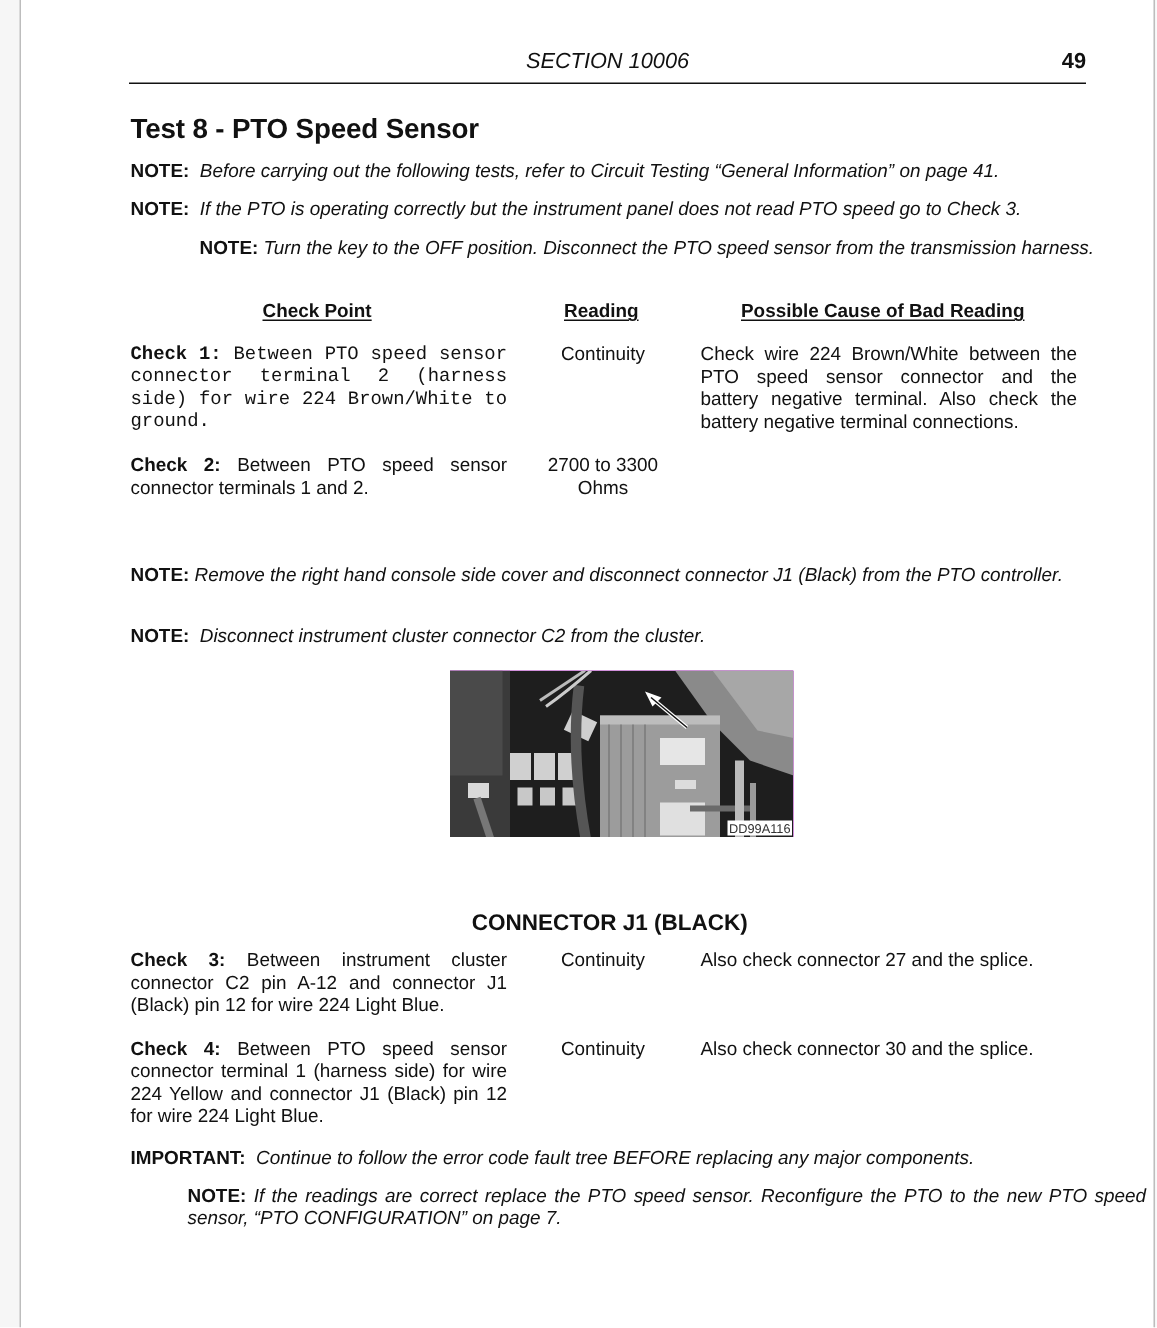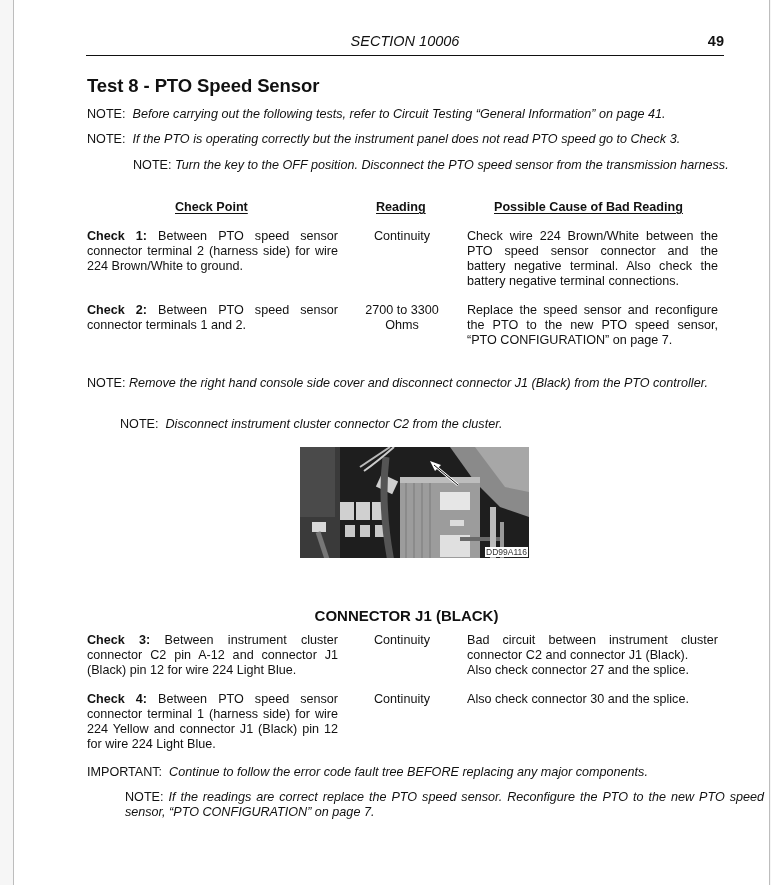--- a/index.html
+++ b/index.html
@@ -29,21 +29,21 @@
     position: absolute; right: 0; top: 0; font-weight: bold; font-size: 14.5px;
   }
   .title {
     position: absolute; left: 87px; top: 75px; font-weight: bold; font-size: 18.5px;
     letter-spacing: -0.1px;
   }
   .para {
     position: absolute; left: 87px; width: 639px; font-size: 12.6px; line-height: 15px;
     text-align: justify;
   }
-  .para .lbl { font-weight: normal; }
+  .para .lbl { font-weight: bold; }
   .para .txt { font-style: italic; }
   .col-head {
     position: absolute; top: 200px; font-weight: bold; font-size: 12.6px;
     text-decoration: underline; text-underline-offset: 2px;
   }
   .cell {
     position: absolute; font-size: 12.6px; line-height: 15px;
   }
   .cell.cp { left: 87px; width: 251px; text-align: justify; }
   .cell.cp .lbl { font-weight: bold; }
@@ -83,41 +83,40 @@
   <span class="lbl">NOTE:</span>&nbsp; <span class="txt">If the PTO is operating correctly but the instrument panel does not read PTO speed go to Check 3.</span>
 </div>
 <div class="para" style="top:158px; text-align-last:left;margin-left:46px;">
   <span class="lbl">NOTE:</span> <span class="txt">Turn the key to the OFF position. Disconnect the PTO speed sensor from the transmission harness.</span>
 </div>
 
 <div class="col-head" style="left:175px;">Check Point</div>
 <div class="col-head" style="left:376px;">Reading</div>
 <div class="col-head" style="left:494px;">Possible Cause of Bad Reading</div>
 
-<div class="cell cp" style="top:229px;">
+<div class="cell cp" style="top:229px;font-family:Liberation Mono, monospace;">
   <span class="lbl">Check 1:</span> <span>Between PTO speed sensor connector terminal 2 (harness side) for wire 224 Brown/White to ground.</span>
 </div>
 <div class="cell rd" style="top:229px;">Continuity</div>
 <div class="cell cause" style="top:229px;">Check wire 224 Brown/White between the PTO speed sensor connector and the battery negative terminal. Also check the battery negative terminal connections.</div>
 
 <div class="cell cp" style="top:303px;">
   <span class="lbl">Check 2:</span> <span>Between PTO speed sensor connector terminals 1 and 2.</span>
 </div>
 <div class="cell rd" style="top:303px;">
   <div>2700 to 3300</div>
   <div>Ohms</div>
 </div>
 <div class="cell cause" style="top:303px;">
-  <div style="text-align:justify;">Replace the speed sensor and reconfigure the PTO to the new PTO speed sensor, “PTO CONFIGURATION” on page 7.</div>
 </div>
 
 <div class="para" style="top:376px;">
   <span class="lbl">NOTE:</span> <span class="txt">Remove the right hand console side cover and disconnect connector J1 (Black) from the PTO controller.</span>
 </div>
-<div class="para" style="top:417px;margin-left:33px;">
+<div class="para" style="top:417px;">
   <span class="lbl">NOTE:</span>&nbsp; <span class="txt">Disconnect instrument cluster connector C2 from the cluster.</span>
 </div>
 
 <div class="photo">
   <svg width="229" height="151" viewBox="0 0 229 151">
     <rect x="0" y="0" width="229" height="151" fill="#1e1e1e"></rect>
     <rect x="0" y="0" width="40" height="151" fill="#3a3a3a"></rect>
     <rect x="0" y="0" width="35" height="70" fill="#4a4a4a"></rect>
     <polygon points="150,0 229,0 229,70 200,60 175,35" fill="#8a8a8a"></polygon>
     <polygon points="175,0 229,0 229,45 205,40" fill="#a7a7a7"></polygon>
@@ -156,21 +155,20 @@
   </svg>
   <span class="photo-id">DD99A116</span>
 </div>
 <div class="caption">CONNECTOR J1 (BLACK)</div>
 
 <div class="cell cp" style="top:633px;">
   <span class="lbl">Check 3:</span> <span>Between instrument cluster connector C2 pin A-12 and connector J1 (Black) pin 12 for wire 224 Light Blue.</span>
 </div>
 <div class="cell rd" style="top:633px;">Continuity</div>
 <div class="cell cause" style="top:633px;">
-  <div style="text-align:justify; text-align-last:left;">Bad circuit between instrument cluster connector C2 and connector J1 (Black).</div>
   <div>Also check connector 27 and the splice.</div>
 </div>
 
 <div class="cell cp" style="top:692px;">
   <span class="lbl">Check 4:</span> <span>Between PTO speed sensor connector terminal 1 (harness side) for wire 224 Yellow and connector J1 (Black) pin 12 for wire 224 Light Blue.</span>
 </div>
 <div class="cell rd" style="top:692px;">Continuity</div>
 <div class="cell cause" style="top:692px;">
   <div>Also check connector 30 and the splice.</div>
 </div>

